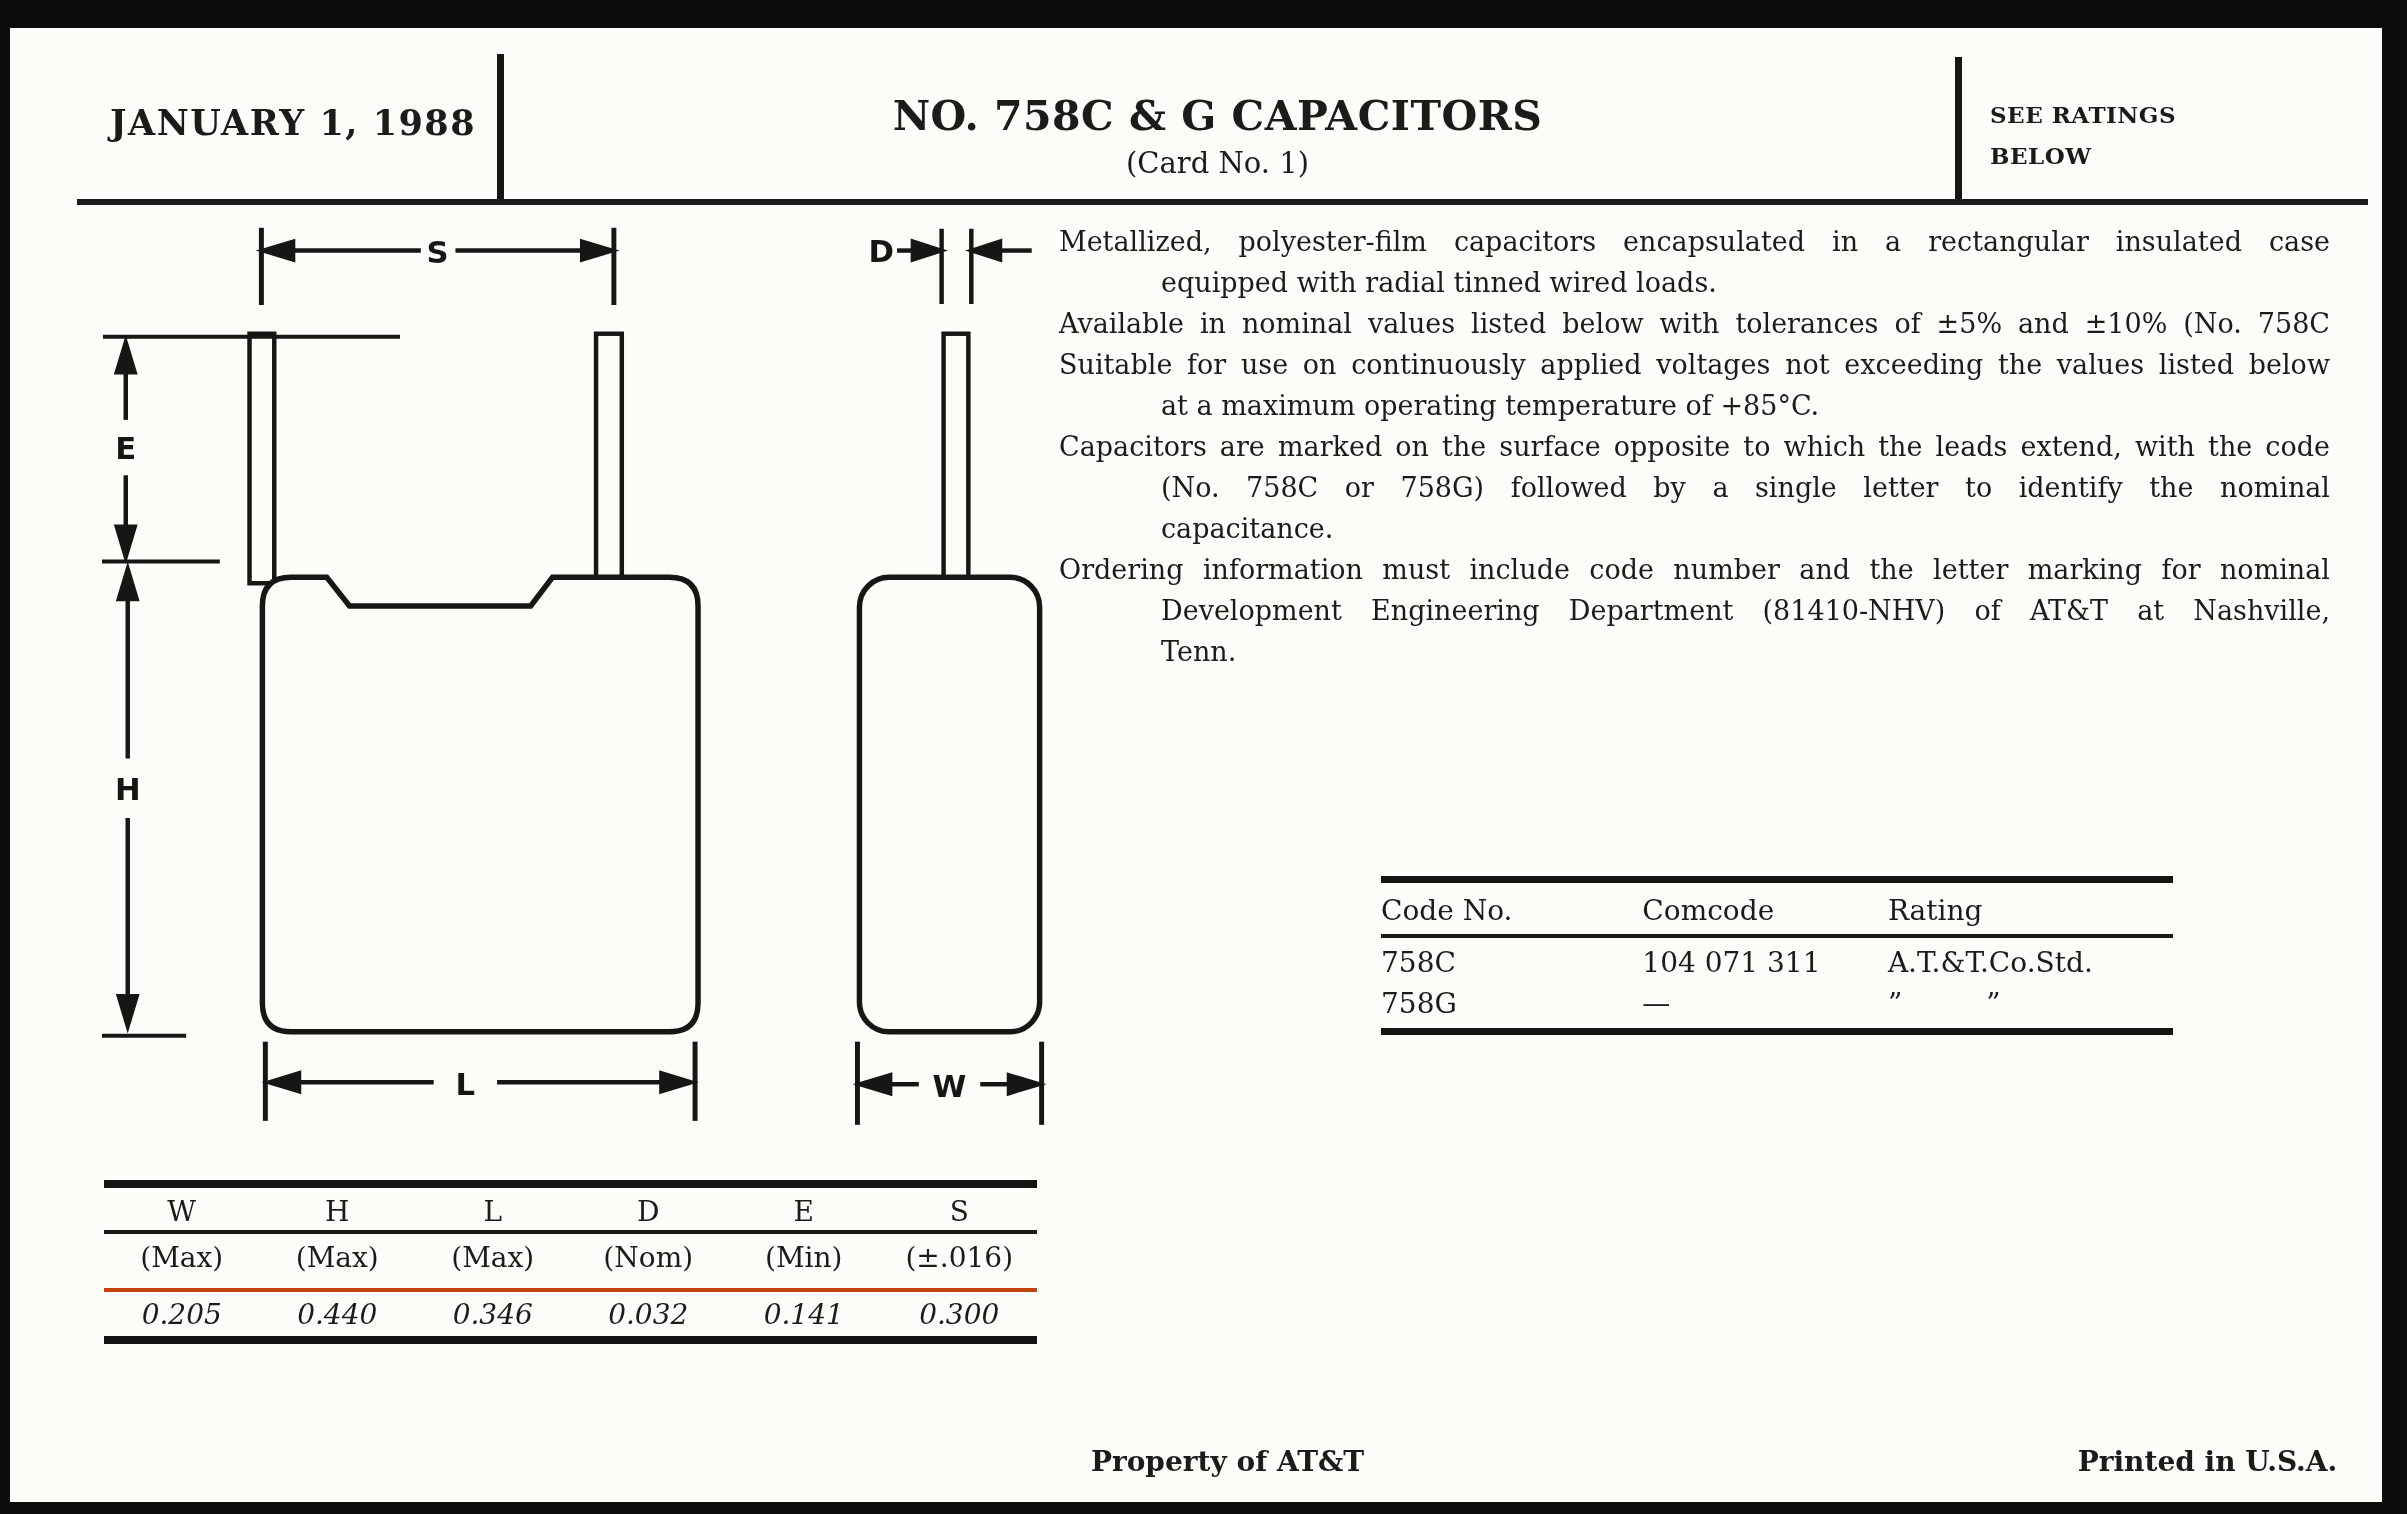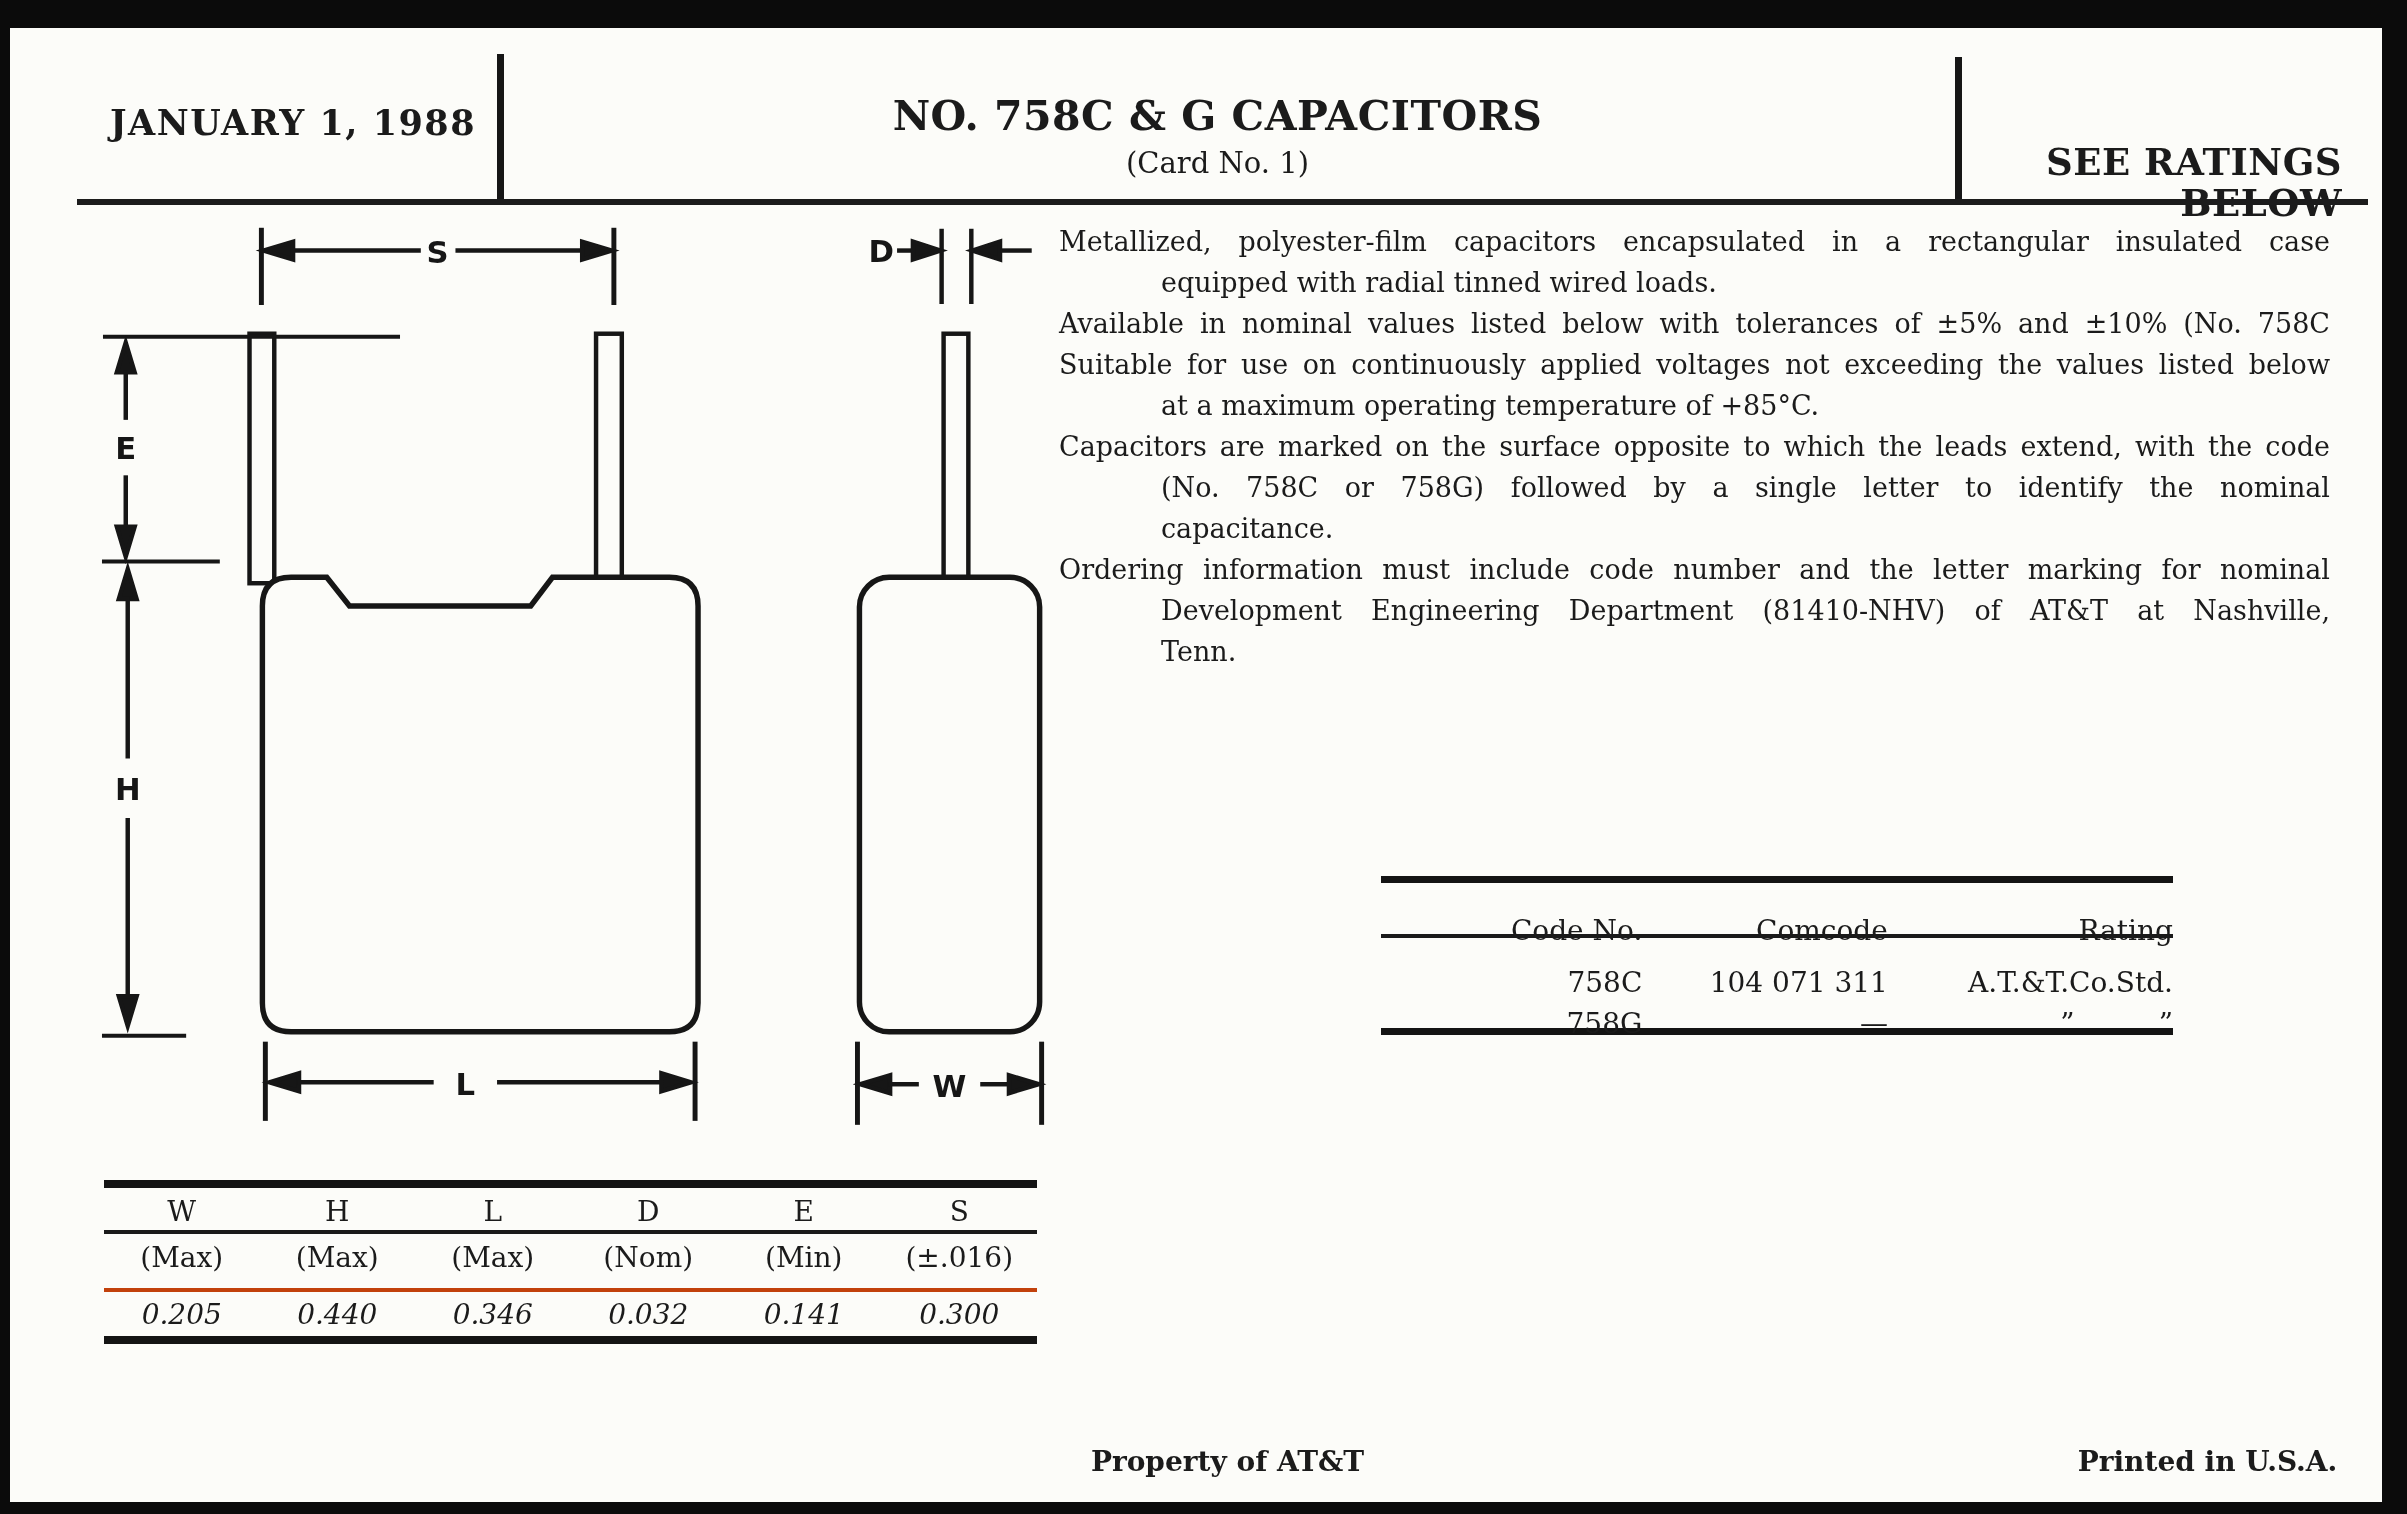--- a/index.html
+++ b/index.html
@@ -20,22 +20,22 @@
     left:89px;top:102px;width:408px;text-align:center;
     font-size:35px;font-weight:bold;letter-spacing:1.5px;
   }
   .vbar{width:7px;background:#161616;}
   .vbar1{left:497px;top:54px;height:147px;}
   .vbar2{left:1955px;top:57px;height:144px;}
   .hdr-title-block{left:871px;top:92px;width:693px;text-align:center;}
   .hdr-title{font-size:41px;font-weight:bold;letter-spacing:0.5px;}
   .hdr-sub{font-size:29px;margin-top:6px;}
   .hdr-ratings{
-    left:1990px;top:94px;width:352px;text-align:right;
-    font-size:37px;font-weight:bold;line-height:41px;letter-spacing:0.5px;margin-top:48px;
+    left:1990px;top:94px;width:352px;text-align:left;
+    font-size:23px;font-weight:bold;line-height:41px;letter-spacing:0.5px;
   }
   .hrule{left:77px;top:199px;width:2291px;height:6px;background:#1c1c1c;}
   
   .desc{
     left:1059px;top:221px;width:1271px;
     font-size:27px;
   }
   .ln{line-height:41px;height:41px;white-space:nowrap;}
   .ln.just{white-space:normal;text-align:justify;text-align-last:justify;}
   .ln.cont{padding-left:102px;}
@@ -45,21 +45,21 @@
     font-family:"DejaVu Sans","Liberation Sans",sans-serif;
     font-weight:bold;font-size:31px;fill:#161616;
   }
   
   .rtable{
     left:1381px;top:876px;width:792px;
     border-top:7px solid #141414;border-bottom:7px solid #141414;
     font-size:28px;
   }
   .rtable .rrow{display:grid;grid-template-columns:33% 31% 36%;}
-  .rtable .rcell{text-align:right;white-space:pre;margin-top:20px;}
+  .rtable .rcell{text-align:left;white-space:pre;}
   .rtable .rhead{height:55px;line-height:55px;border-bottom:4px solid #1a1a1a;}
   .rtable .rdata1{height:45px;line-height:50px;}
   .rtable .rdata2{height:45px;line-height:42px;}
   
   .dtable{
     left:104px;top:1180px;width:933px;
     border-top:8px solid #141414;border-bottom:8px solid #141414;
     font-size:28px;
   }
   .dtable .drow{display:grid;grid-template-columns:repeat(6,1fr);}

